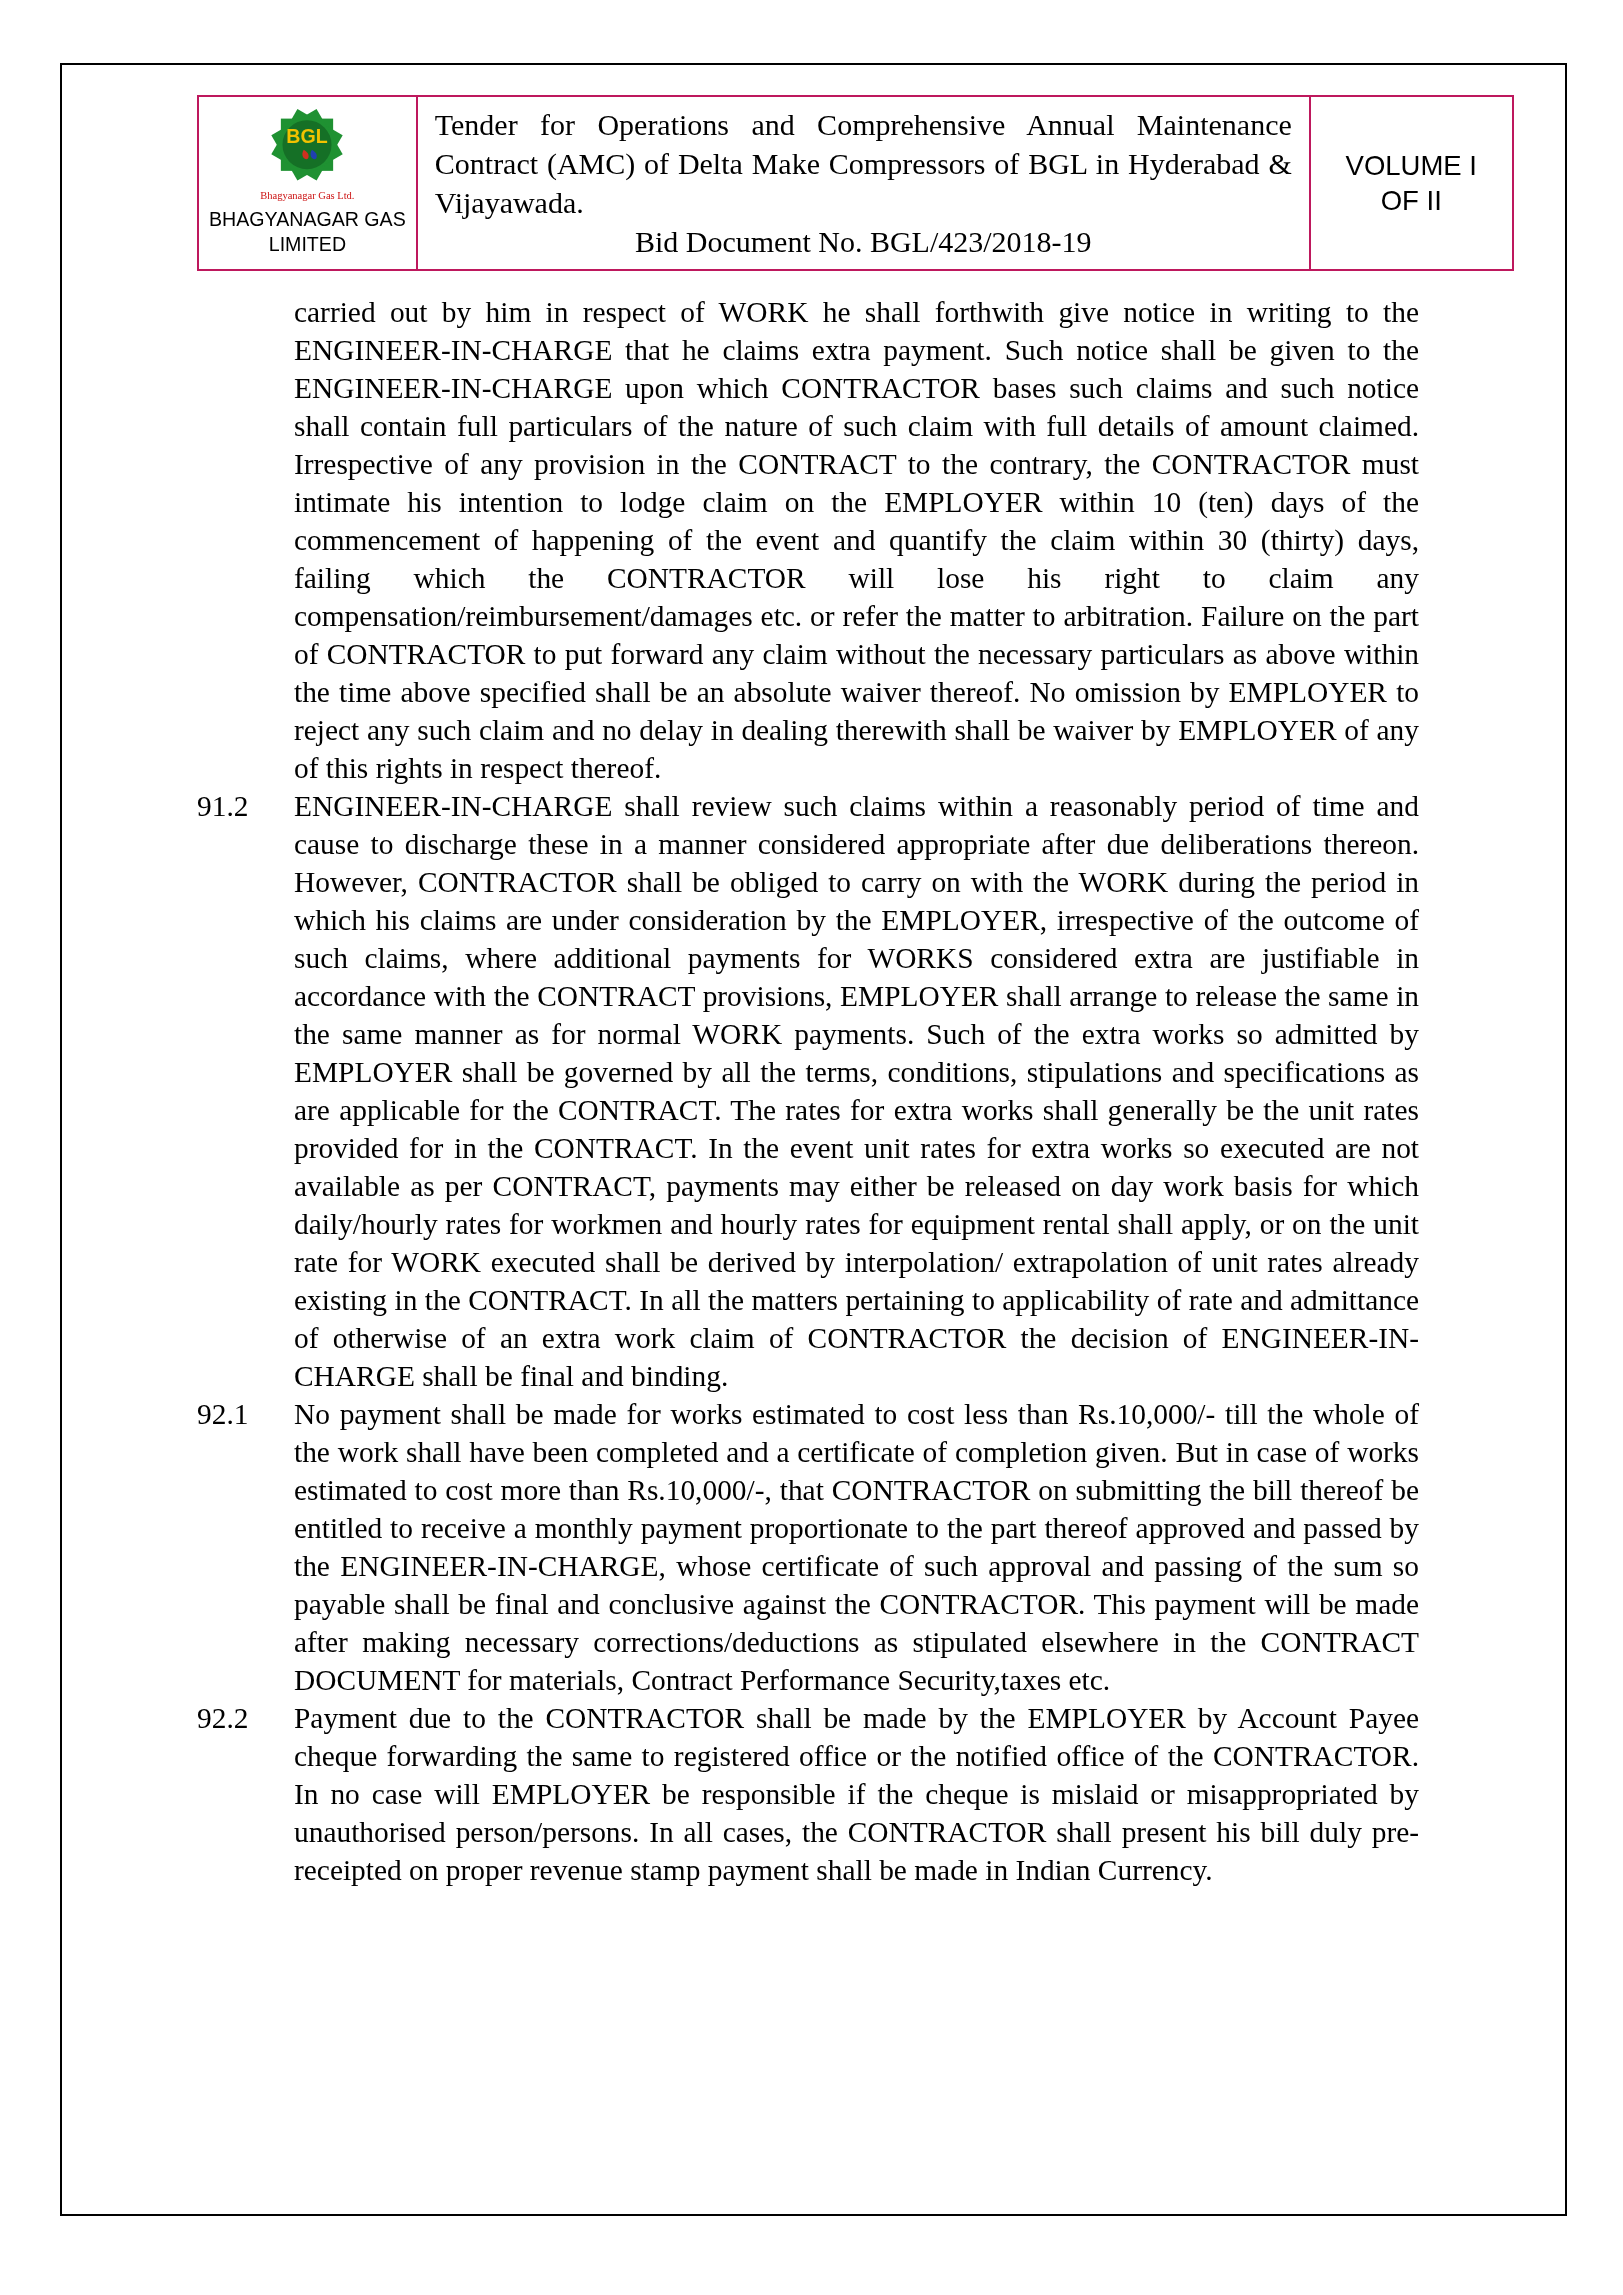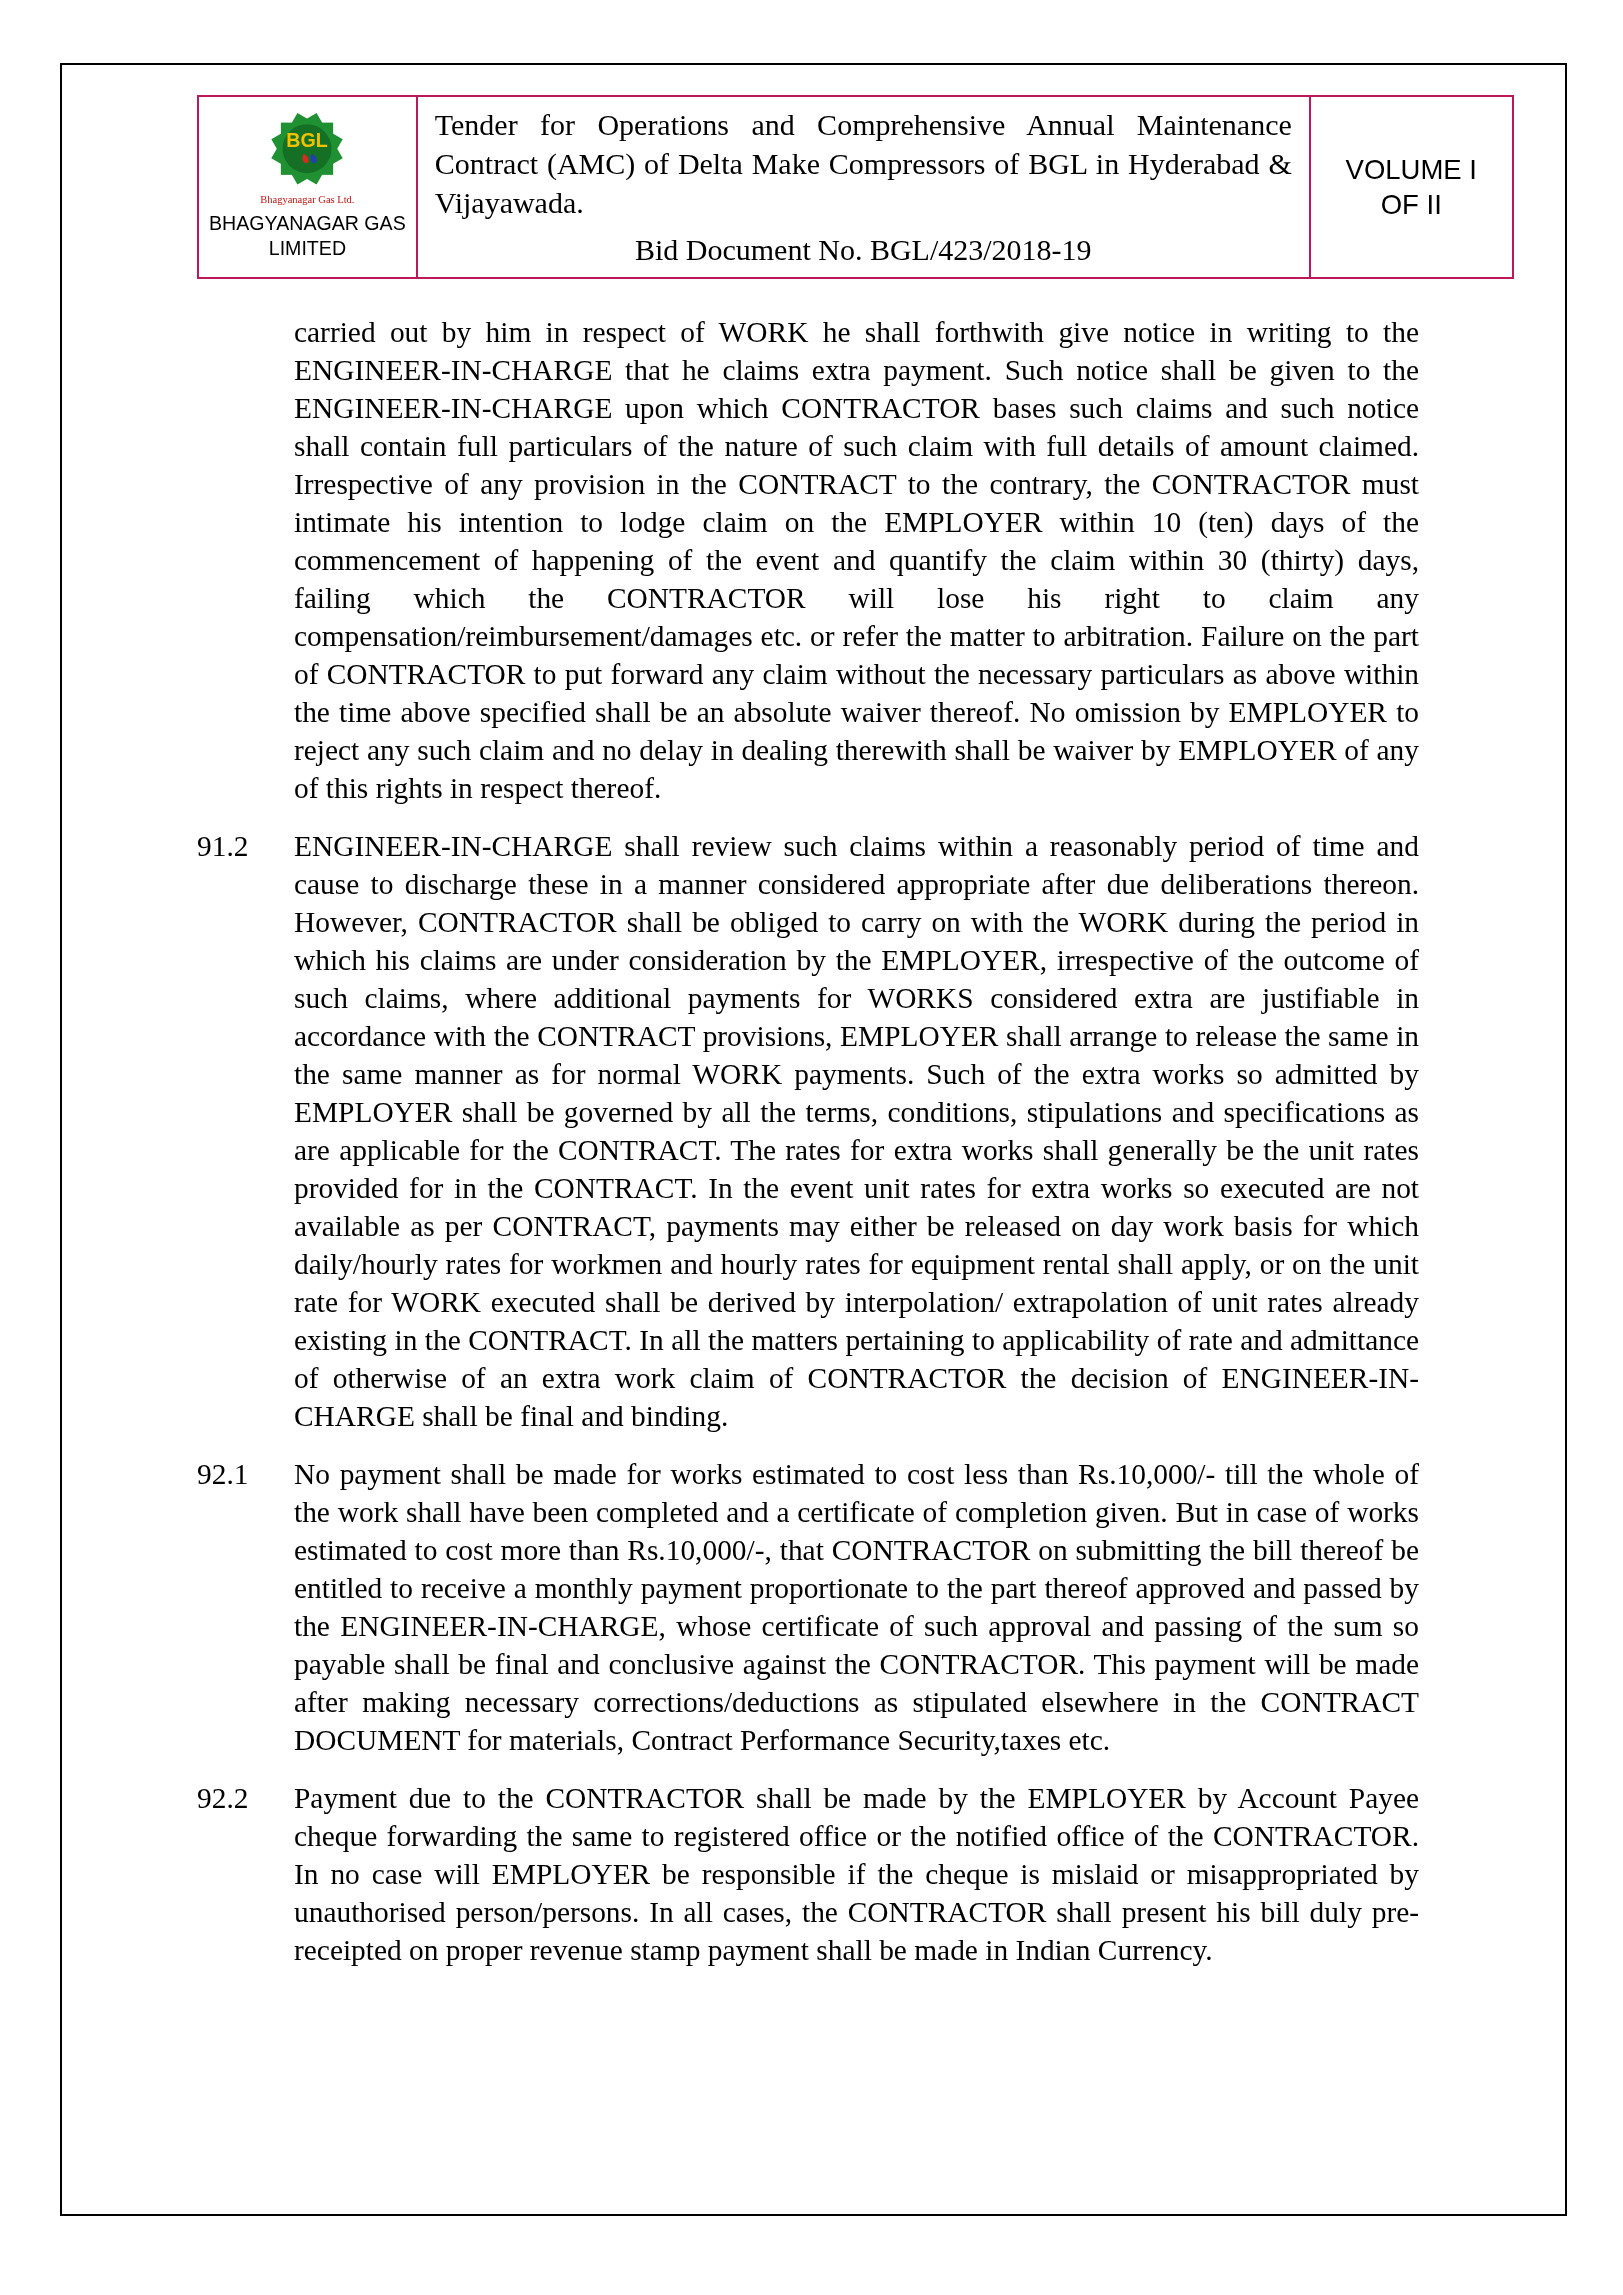--- a/index.html
+++ b/index.html
@@ -55,42 +55,41 @@
     margin-top: 5.2px;
   }
   td.title-cell {
     width: 857px;
     padding: 7.9px 17px;
     font-family: Liberation Serif, serif;
     font-size: 30px;
     line-height: 39px;
   }
   .title-main { text-align: justify; }
-  .title-docno { text-align: center; margin-top: 8px; }
+  .title-docno { text-align: center; }
   td.volume-cell {
     width: 199px;
     text-align: center;
     font-family: "Liberation Sans", sans-serif;
     font-size: 27.5px;
     line-height: 35px;
   }
   
   .content {
     position: absolute;
     left: 135px;
     top: 228px;
     width: 1222px;
     font-size: 29.4px;
     line-height: 38px;
   }
   .para {
     position: relative;
     padding-left: 97px;
     text-align: justify;
-    margin-top: 20px;
   }
   .para .num {
     position: absolute;
     left: 0;
     top: 0;
     text-align: left;
   }
   .para.bold { font-weight: bold; }
   
   .footer {

